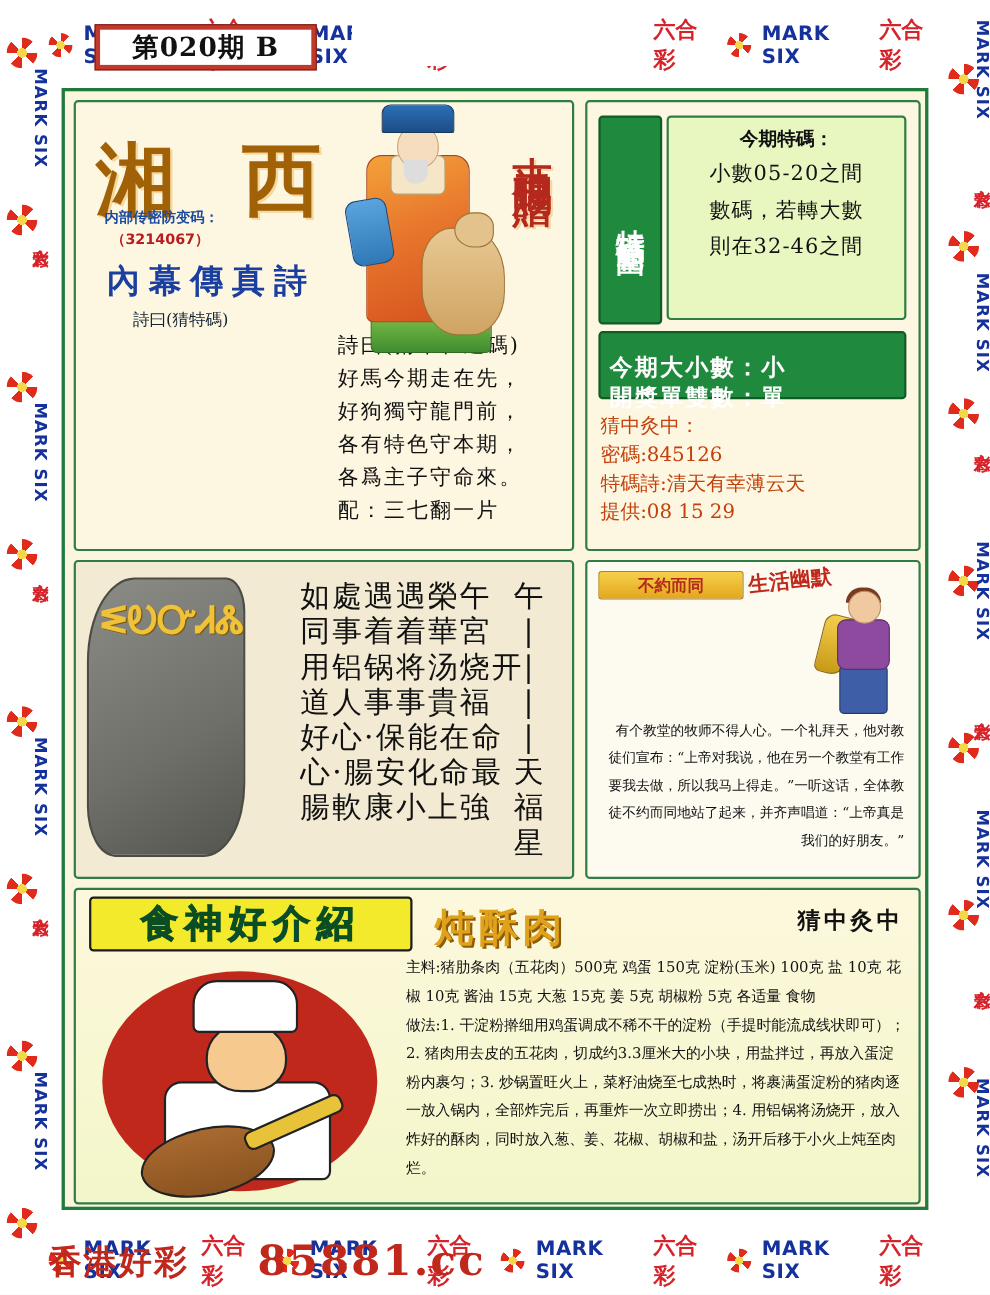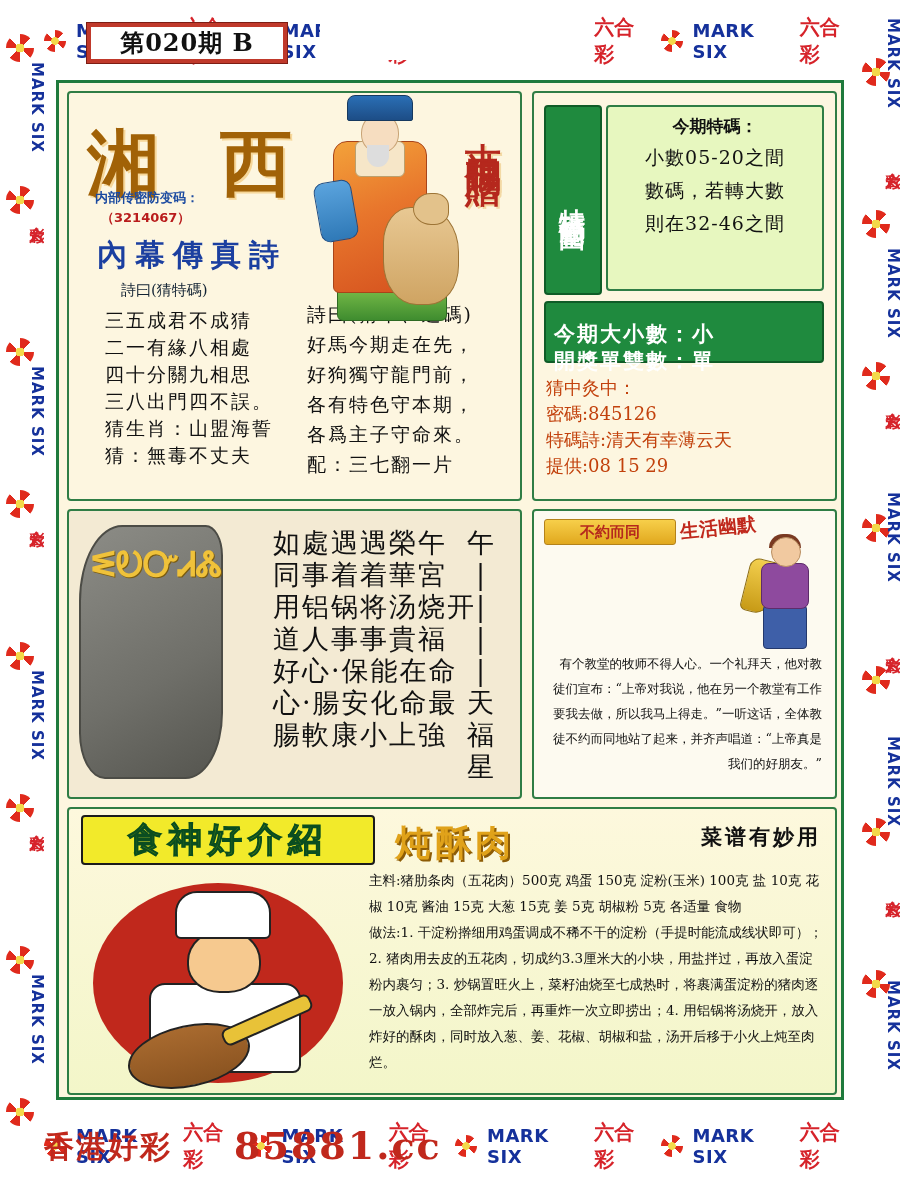--- a/index.html
+++ b/index.html
@@ -298,21 +298,21 @@
     border:2px solid #2f7d45;border-radius:4px;
     box-sizing:border-box;overflow:hidden;
   }
   .shishen{
     position:absolute;left:12px;top:6px;width:290px;height:46px;
     background:#f2ea2a;border:2px solid #1b1b1b;border-radius:4px;
     display:flex;align-items:center;justify-content:center;
   }
   .shishen span{
     font-family:"DejaVu Serif","Liberation Serif",serif;
-    font-size:34px;font-weight:bold;color:#4d7c0f;letter-spacing:6px;
+    font-size:34px;font-weight:bold;color:#0c4a6e;letter-spacing:6px;
     -webkit-text-stroke:1px #0a4d20;
   }
   .dishname{
     position:absolute;left:326px;top:10px;
     font-family:"DejaVu Serif","Liberation Serif",serif;
     font-size:36px;font-weight:bold;color:#e0a21a;letter-spacing:4px;
     text-shadow:2px 2px 0 #8d5c06;
   }
   .caipu{
     position:absolute;right:14px;top:14px;
@@ -414,28 +414,20 @@
   <div class="frame">
     <div class="inner">
 
       <div class="panelA">
         <div class="xiangxi">湘 西</div>
         <div class="secretline">内部传密防变码：</div>
         <div class="secretnum">（3214067）</div>
         <div class="neimu">內幕傳真詩</div>
         <div class="shiyue">詩曰(猜特碼)</div>
 
-        <div class="poemcol">
-          <div>三五成君不成猜</div>
-          <div>二一有緣八相處</div>
-          <div>四十分關九相思</div>
-          <div>三八出門四不誤。</div>
-          <div>猜生肖：山盟海誓</div>
-          <div>猜：無毒不丈夫</div>
-        </div>
 
         <div class="poemcol2">
           <div>詩曰(猜平、連碼)</div>
           <div>好馬今期走在先，</div>
           <div>好狗獨守龍門前，</div>
           <div>各有特色守本期，</div>
           <div>各爲主子守命來。</div>
           <div>配：三七翻一片</div>
         </div>
       </div>
@@ -511,21 +503,21 @@
           <div class="head"></div>
         </div>
         <div class="jokeText">有个教堂的牧师不得人心。一个礼拜天，他对教徒们宣布：“上帝对我说，他在另一个教堂有工作要我去做，所以我马上得走。”一听这话，全体教徒不约而同地站了起来，并齐声唱道：“上帝真是我们的好朋友。”</div>
       </div>
 
       <div class="panelE">
         <div class="shishen">
           <span>食神好介紹</span>
         </div>
         <div class="dishname">炖酥肉</div>
-        <div class="caipu">菜谱有妙用</div>
+        <div class="caipu">猜中灸中</div>
         <div class="chef">
           <div class="plate"></div>
           <div class="body"></div>
           <div class="face"></div>
           <div class="hat"></div>
           <div class="pan"></div>
           <div class="handle"></div>
         </div>
         <div class="recipe">
           <div>主料:猪肋条肉（五花肉）500克 鸡蛋 150克 淀粉(玉米) 100克 盐 10克 花椒 10克 酱油 15克 大葱 15克 姜 5克 胡椒粉 5克 各适量 食物</div>

